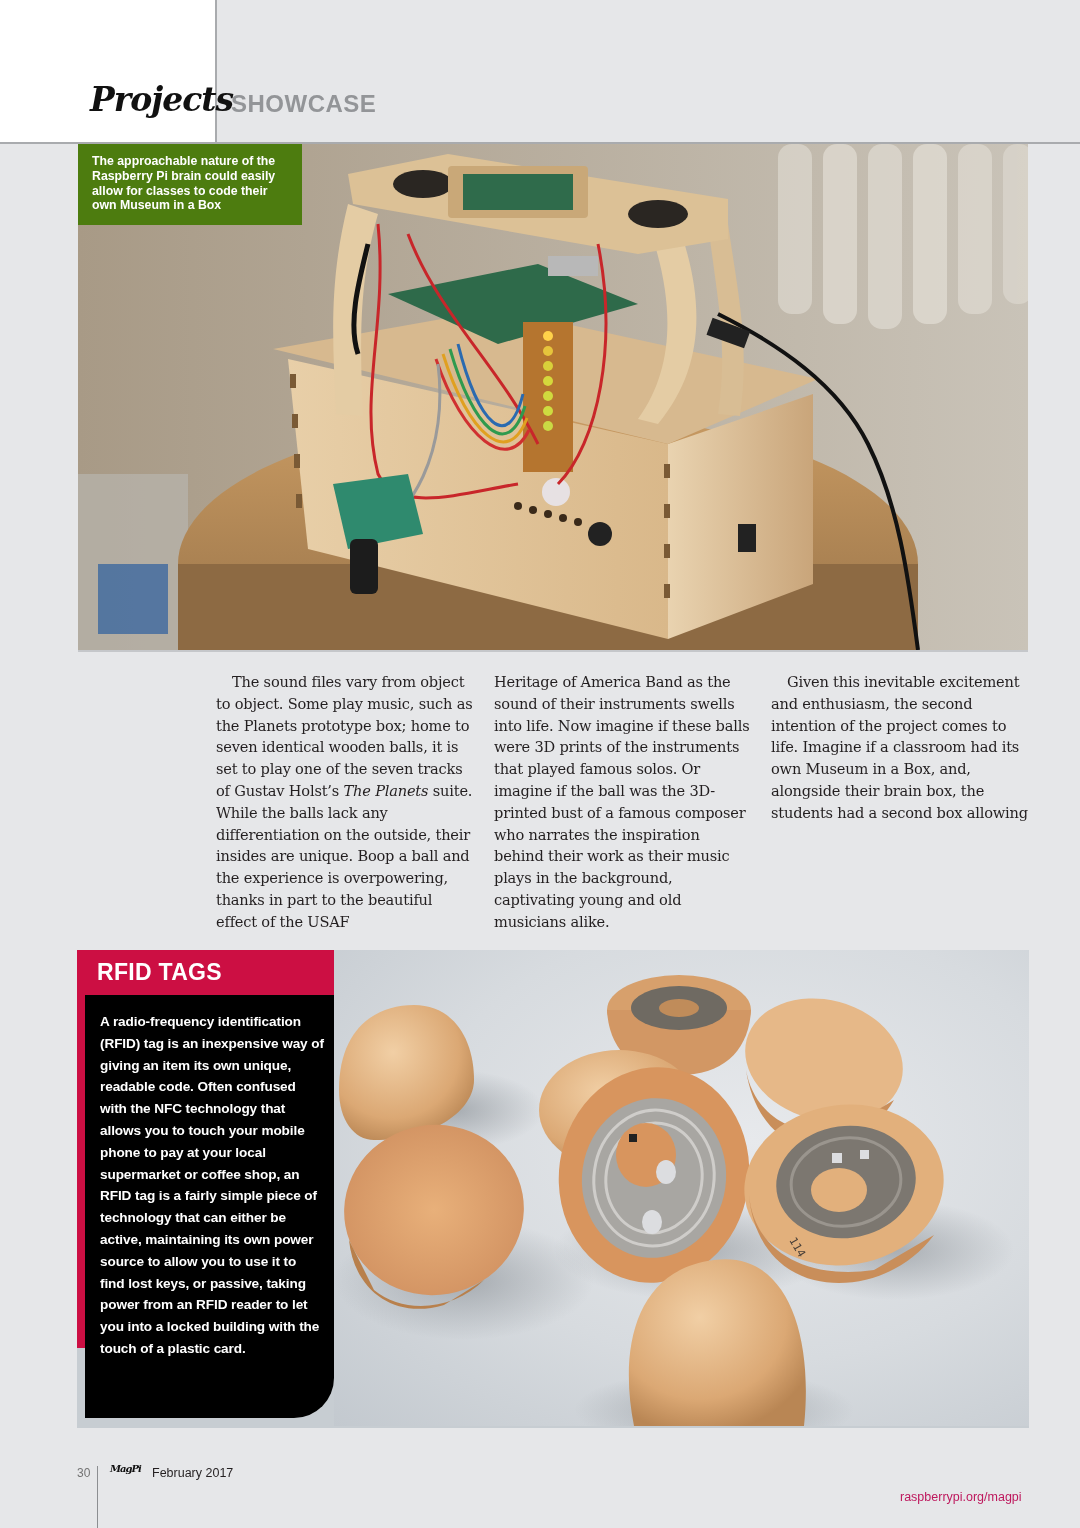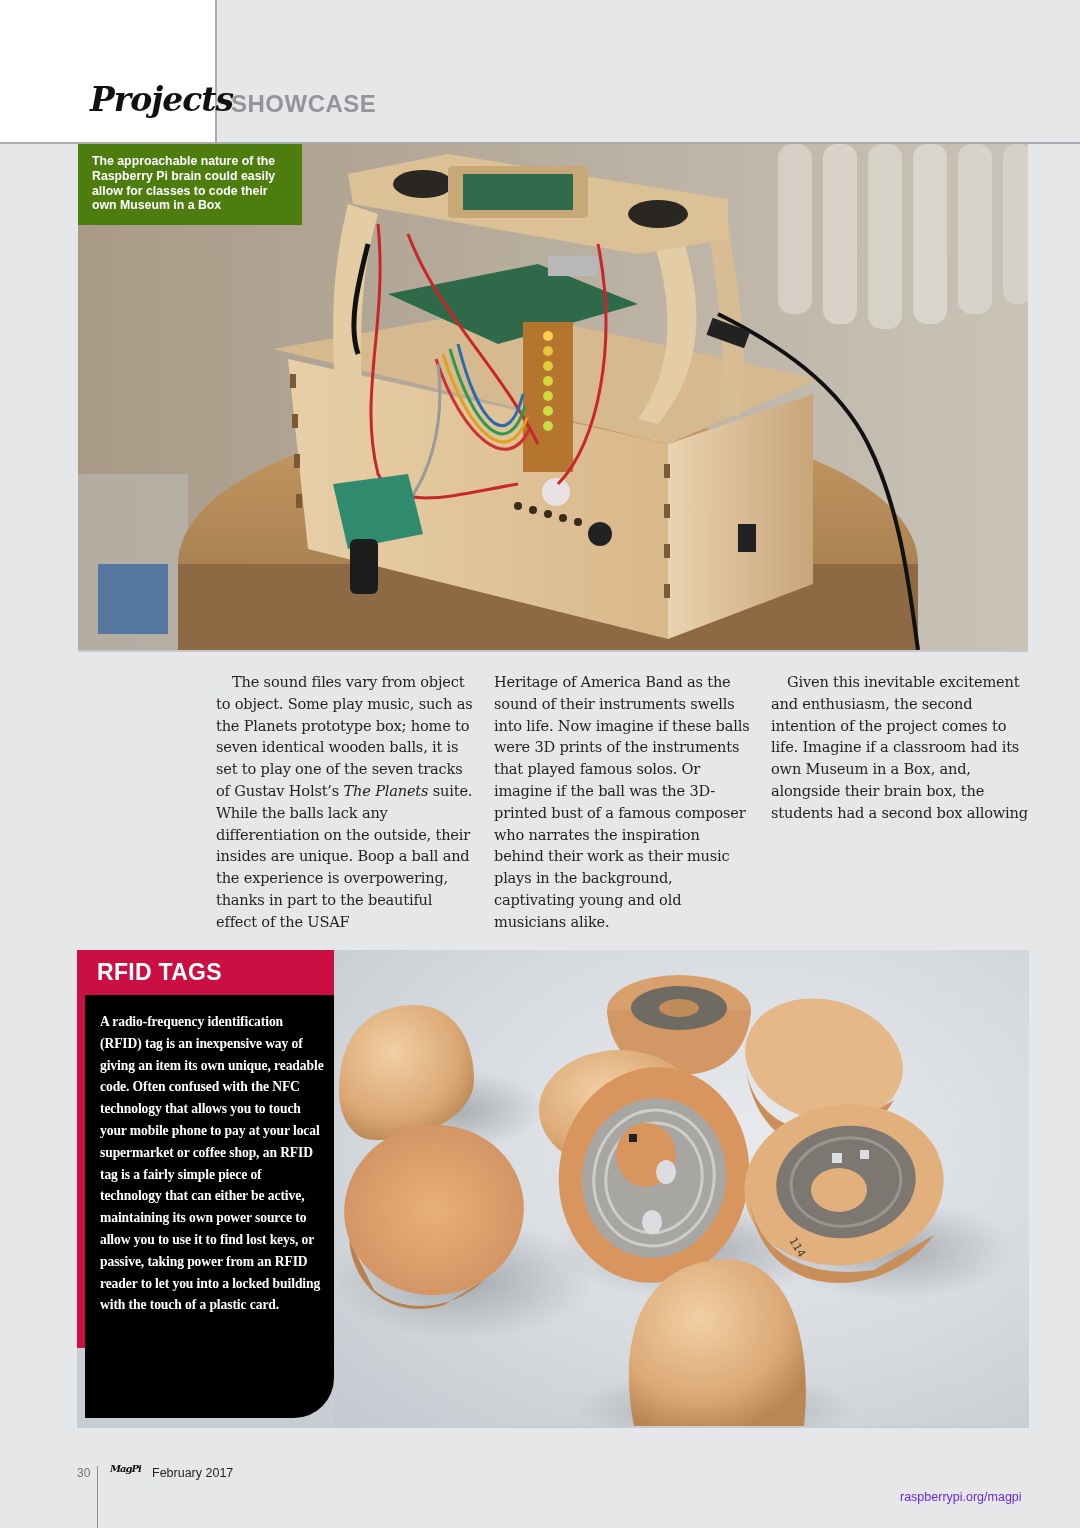--- a/index.html
+++ b/index.html
@@ -69,21 +69,21 @@
   }
   .rfid-title {
     position: absolute; left: 20px; top: 9px;
     font-family: "Liberation Sans", sans-serif; font-weight: bold;
     font-size: 23px; color: #ffffff; letter-spacing: 0.3px;
   }
   .rfid-black {
     position: absolute; left: 8px; top: 45px; width: 249px; height: 423px;
     background: #000; border-bottom-right-radius: 40px;
     color: #fff; box-sizing: border-box; padding: 16px 10px 0 15px;
-    font-family: Liberation Serif, serif; font-size: 13.6px;
+    font-family: Liberation Sans, sans-serif; font-size: 13.6px;
     line-height: 21.8px; font-weight: bold; letter-spacing: -0.1px;
   }
   .photo-bottom {
     position: absolute; left: 257px; top: 0; width: 695px; height: 476px;
     overflow: hidden;
     background: radial-gradient(ellipse at 60% 40%, #e7e9ec 0%, #d7dbdf 55%, #c3c9cf 100%);
   }
 
   
   .footer-page {
@@ -97,21 +97,21 @@
     position: absolute; left: 110px; top: 1463px;
     font-family: "DejaVu Serif", serif; font-weight: bold; font-style: italic;
     font-size: 10px; color: #111; letter-spacing: -1px;
   }
   .footer-date {
     position: absolute; left: 152px; top: 1466px;
     font-family: "Liberation Sans", sans-serif; font-size: 12.5px; color: #231f20; text-align: right;
   }
   .footer-url {
     position: absolute; left: 900px; top: 1490px;
-    font-family: "Liberation Sans", sans-serif; font-size: 12.5px; color: #6d28d9;
+    font-family: "Liberation Sans", sans-serif; font-size: 12.5px; color: #be185d;
   }
 </style>
 </head>
 <body>
 
 <div class="header-white">
   <div class="section-label">Projects</div>
 </div>
 <div class="subsection-label">SHOWCASE</div>
 <div class="header-rule"></div>

